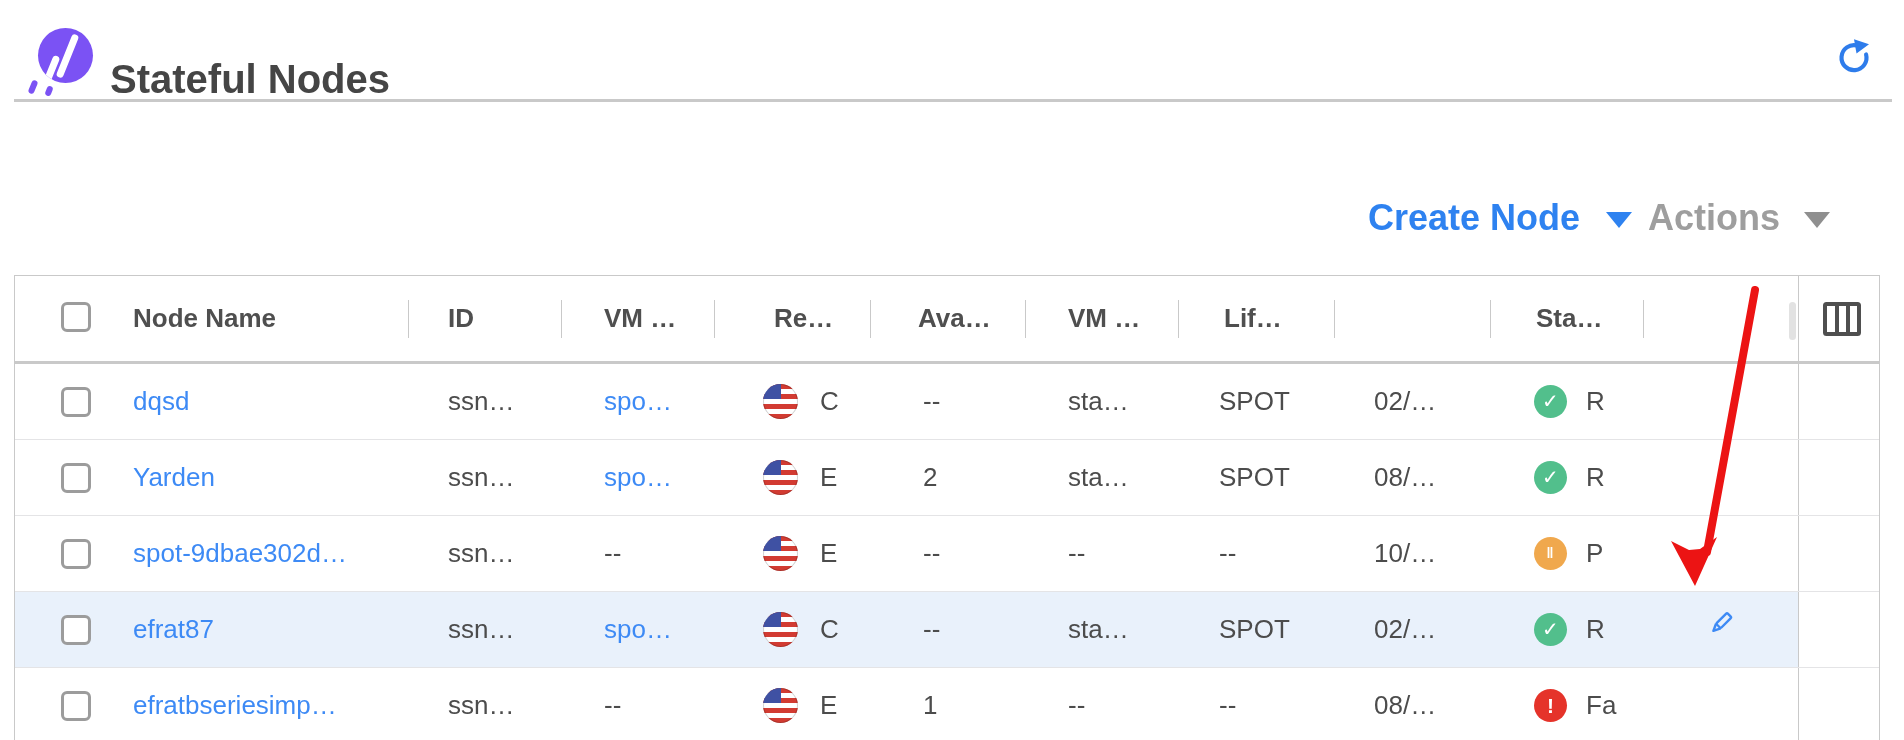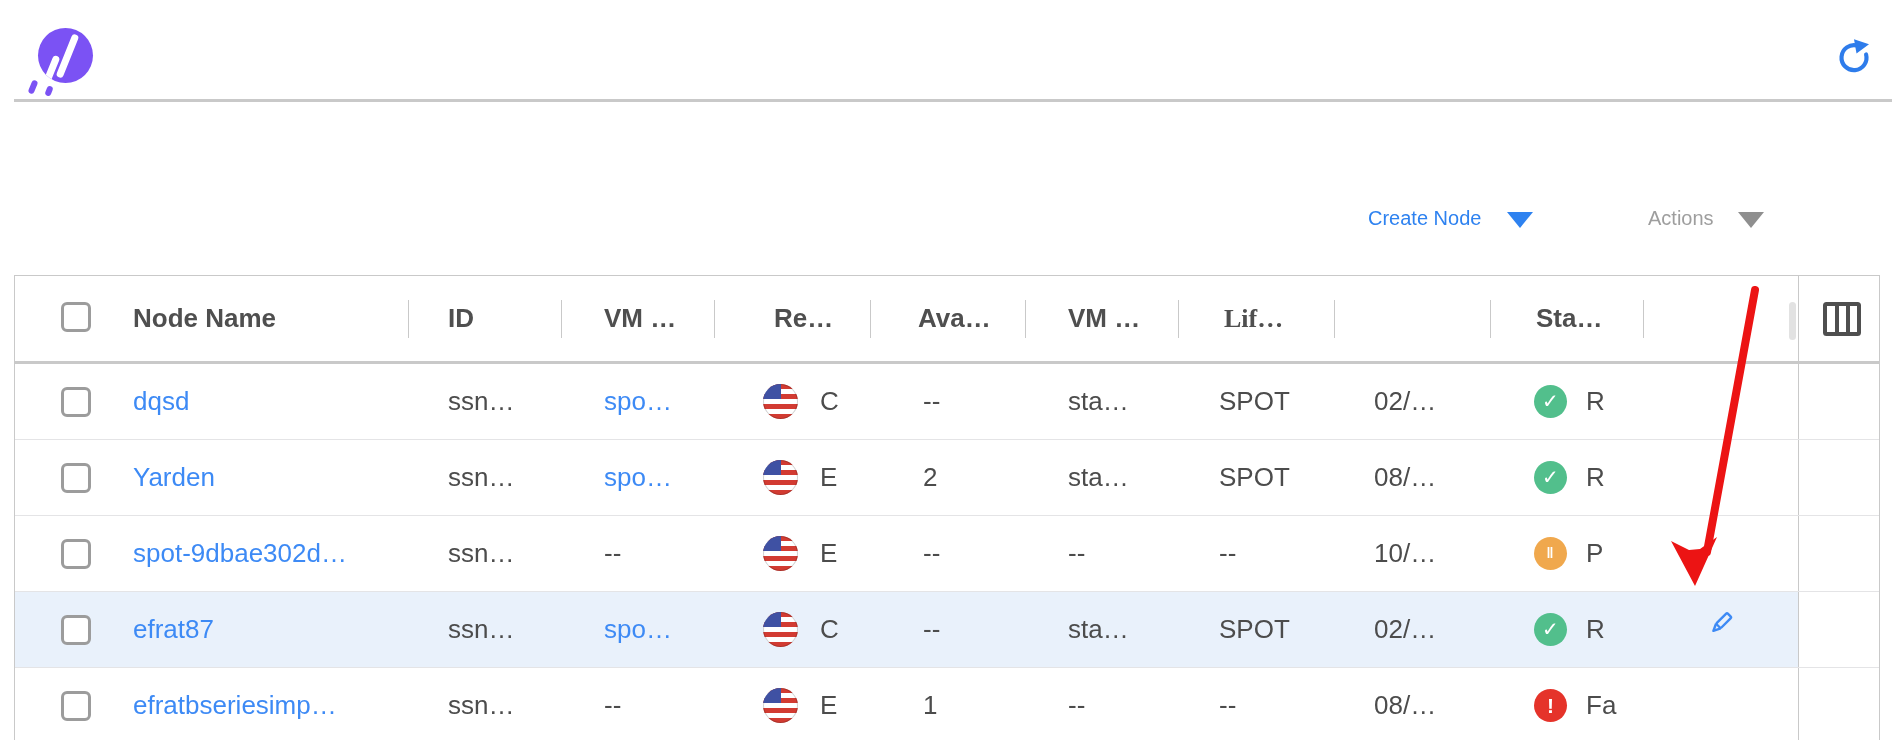--- a/index.html
+++ b/index.html
@@ -23,21 +23,21 @@
   .filter-box{position:absolute;left:14px;top:182px;width:1288px;height:69px;box-sizing:border-box;
               border:2px solid #bdbdbd;border-radius:6px;background:#fff;}
   .filter-input{position:absolute;left:0;top:0;width:100%;height:100%;border:none;outline:none;
                 background:transparent;font-family:inherit;font-size:26px;color:#4c4c4c;
                 padding:0 70px 0 28px;box-sizing:border-box;}
   .filter-input::placeholder{color:#9b9b9b;opacity:1;}
   .search-ic{position:absolute;right:24px;top:15px;width:38px;height:38px;}
   .dd-btn{position:absolute;top:198px;height:40px;display:flex;align-items:center;cursor:pointer;}
   .dd-create{left:1368px;}
   .dd-actions{left:1648px;}
-  .dd-label{font-size:20px;font-weight:400;}
+  .dd-label{font-size:36px;font-weight:700;}
   .dd-create .dd-label{color:#2e82f0;}
   .dd-actions .dd-label{color:#9e9e9e;}
   .caret{width:0;height:0;border-left:13px solid transparent;border-right:13px solid transparent;
          border-top:16px solid #2e82f0;margin-left:26px;margin-top:4px;}
   .dd-actions .caret{border-top-color:#8f8f8f;margin-left:24px;}
 
   
   .tbl{position:absolute;left:14px;top:275px;width:1866px;height:465px;box-sizing:border-box;
        border:1px solid #c9c9c9;border-bottom:none;overflow:hidden;background:#fff;}
   .thead{position:relative;height:88px;box-sizing:border-box;border-bottom:3px solid #c9c9c9;}
@@ -92,20 +92,21 @@
 <body>
 
 <div class="page">
 
   <div class="logo">
     <span class="d d1"></span>
       <span class="d d2"></span>
   </div>
   <span class="stub stub1"></span>
   <span class="stub stub2"></span>
+  <h1 class="page-title">Stateful Nodes</h1>
   <div class="refresh-btn">
     <svg viewBox="0 0 48 48" width="40" height="40">
       <path d="M 38.5 22.1 A 15 15 0 1 1 27.9 11.5" fill="none" stroke="#2e7ceb" stroke-width="5" stroke-linecap="round"></path>
       <polygon points="24,4 42,10 27,21" fill="#2e7ceb"></polygon>
     </svg>
   </div>
   <div class="header-divider"></div>
 
   <div class="dd-btn dd-create">
     <span class="dd-label">Create Node</span>
@@ -119,21 +120,21 @@
   <div class="tbl">
 
     <div class="thead">
       <span class="cb"></span>
       <span class="hc c-id">ID</span>
       <span class="hc c-name">Node Name</span>
       <span class="hc c-vm">VM …</span>
       <span class="hc" style="left:759px;">Re…</span>
       <span class="hc c-ava" style="left:903px;">Ava…</span>
       <span class="hc c-vmst">VM …</span>
-      <span class="hc" style="left:1209px;font-family:Liberation Serif, serif;">Lif…</span>
+      <span class="hc" style="left:1209px;">Lif…</span>
       <span class="hc" style="left:1521px;">Sta…</span>
       <span class="hdiv" style="left:393px;"></span>
         <span class="hdiv" style="left:546px;"></span>
       <span class="hdiv" style="left:699px;"></span>
         <span class="hdiv" style="left:855px;"></span>
       <span class="hdiv" style="left:1010px;"></span>
         <span class="hdiv" style="left:1163px;"></span>
       <span class="hdiv" style="left:1319px;"></span>
         <span class="hdiv" style="left:1475px;"></span>
       <span class="hdiv" style="left:1628px;"></span>

